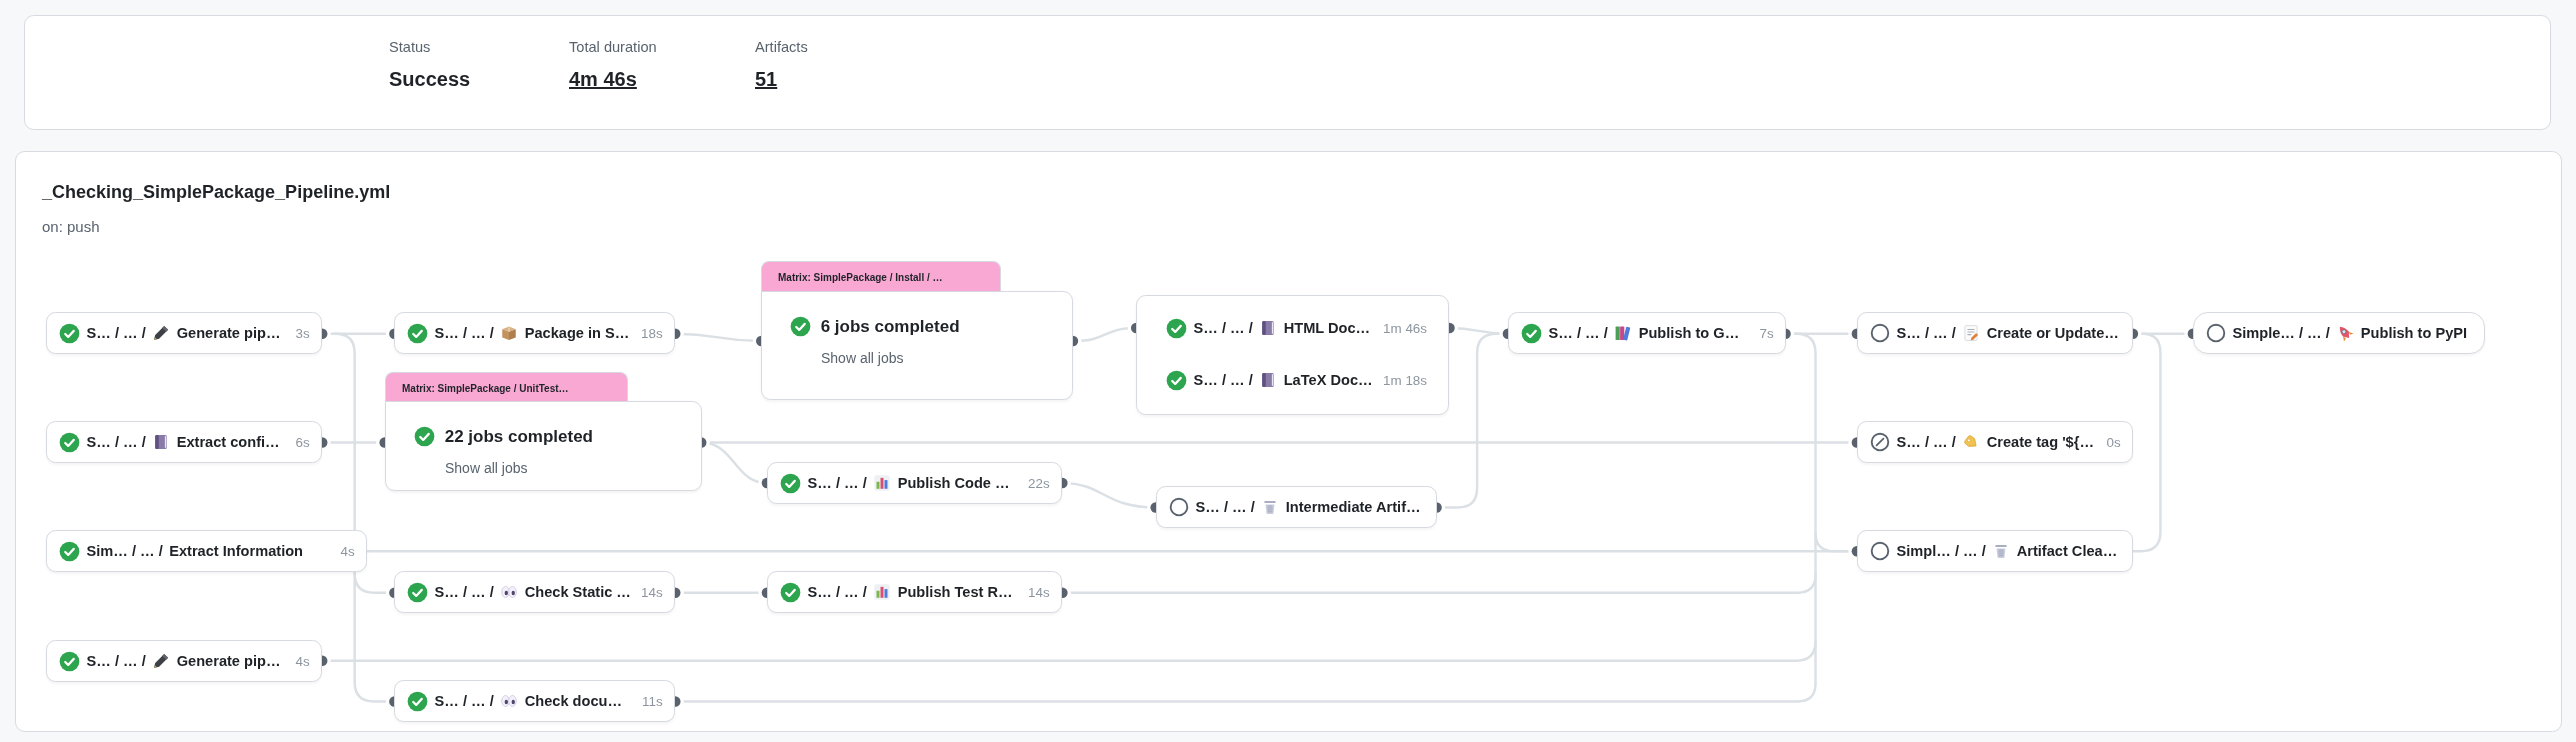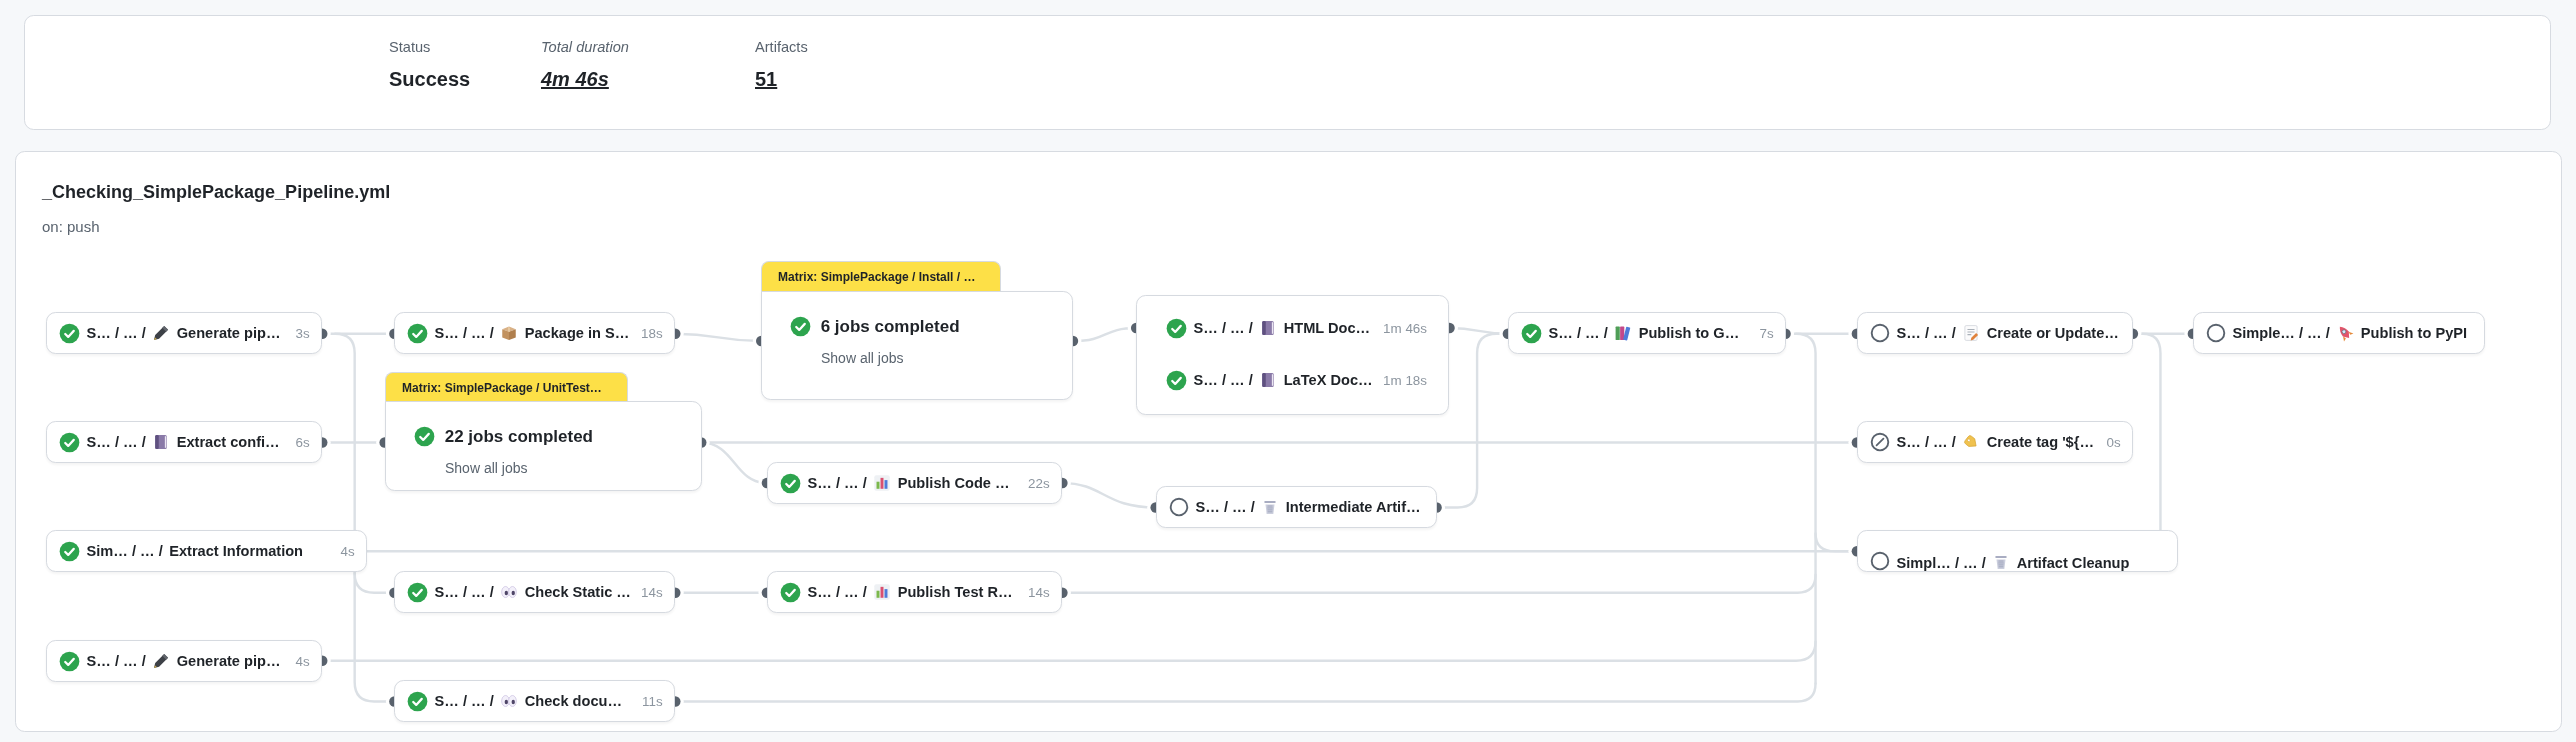--- a/index.html
+++ b/index.html
@@ -27,43 +27,43 @@
   #edges{position:absolute;left:0;top:0;z-index:1;pointer-events:none;}
   #graph{position:absolute;left:0;top:0;width:2576px;height:743px;z-index:2;}
   .node{position:absolute;height:42px;background:#fff;border:1.2px solid #d6dae0;border-radius:9.7px;
         box-shadow:0 1.6px 2.4px rgba(31,35,40,.05);display:flex;align-items:center;gap:6.5px;
         padding:0 11.4px 0 12px;box-sizing:border-box;white-space:nowrap;cursor:pointer;}
   .status{flex:0 0 auto;display:flex;}
   .job-icon{flex:0 0 auto;display:flex;}
   .prefix{flex:0 0 auto;font-size:14.6px;font-weight:700;}
   .job-label{flex:0 1 auto;min-width:0;overflow:hidden;text-overflow:ellipsis;font-size:14.6px;font-weight:700;}
   .dur{flex:0 0 auto;margin-left:auto;padding-left:3.2px;font-size:13.4px;color:#8c959f;}
-  .matrix-tab{position:absolute;background:#fde047;border:1.2px solid #d6dae0;border-bottom:none;
+  .matrix-tab{position:absolute;background:#f9a8d4;border:1.2px solid #d6dae0;border-bottom:none;
               border-radius:8px 8px 0 0;box-sizing:border-box;display:flex;align-items:center;
-              padding:0 16px;font-size:12px;font-weight:700;cursor:pointer;}
+              padding:0 16px;font-size:10px;font-weight:700;cursor:pointer;}
   .matrix-body{position:absolute;background:#fff;border:1.2px solid #d6dae0;border-radius:0 9.7px 9.7px 9.7px;
                box-sizing:border-box;box-shadow:0 1.6px 2.4px rgba(31,35,40,.05);padding:24px 28px 0;}
   .matrix-summary{display:flex;align-items:center;gap:9.7px;font-size:17px;font-weight:700;}
   .show-all{margin-top:13px;margin-left:31px;font-size:14px;color:#59636e;cursor:pointer;}
   .docs-card{position:absolute;background:#fff;border:1.2px solid #d6dae0;border-radius:9.7px;
              box-sizing:border-box;box-shadow:0 1.6px 2.4px rgba(31,35,40,.05);}
   .docs-row{position:absolute;left:0;width:100%;height:42px;display:flex;align-items:center;gap:6.5px;
             padding:0 21px 0 29px;box-sizing:border-box;white-space:nowrap;cursor:pointer;}
 </style>
 </head>
 <body>
 
 <div class="page">
 
   <section class="card" id="summary-card">
     <div class="sum-col" style="left:364px;">
       <div class="sum-label">Status</div>
       <div class="sum-value">Success</div>
     </div>
-    <div class="sum-col" style="left:516px;font-style:italic;">
+    <div class="sum-col" style="left:544px;">
       <div class="sum-label">Total duration</div>
       <div class="sum-value underline">4m 46s</div>
     </div>
     <div class="sum-col" style="left:730px;">
       <div class="sum-label">Artifacts</div>
       <div class="sum-value underline">51</div>
     </div>
   </section>
 
   <section class="card" id="graph-card"></section>
@@ -380,37 +380,37 @@
           <svg width="18" height="18" viewBox="0 0 28 28">
             <g transform="rotate(38 14 14)">
               <path d="M5.5 10 q0 -3.5 3.5 -3.5 h6.5 l8.5 7.5 -8.5 7.5 h-6.5 q-3.5 0 -3.5 -3.5 z" fill="#f0c24f" stroke="#d7a636" stroke-width="1.1"></path>
               <circle cx="9.8" cy="14" r="2" fill="#fff" stroke="#d7a636" stroke-width="0.8"></circle>
             </g>
           </svg>
         </span>
         <span class="job-label">Create tag '${{ in…</span>
         <span class="dur">0s</span>
       </div>
-      <div class="node" style="left: 1857px; top: 530px; width: 321px; align-items: flex-end;">
+      <div class="node" style="left: 1857px; top: 530px; width: 276px;">
         <span class="status">
           <svg width="20" height="20" viewBox="0 0 32 32">
             <circle cx="16" cy="16" r="13.3" fill="none" stroke="#59626d" stroke-width="3"></circle>
           </svg>
         </span>
         <span class="prefix">Simpl… / … /</span>
         <span class="job-icon">
           <svg width="18" height="18" viewBox="0 0 28 28">
             <rect x="5" y="4.5" width="18" height="3.4" rx="1.7" fill="#a9adc2"></rect>
             <path d="M7 10 L21 10 L19.2 25 L8.8 25 Z" fill="#cbcedd"></path>
             <path d="M10 12.5 h8 M9.7 15.5 h8.6 M10 18.5 h8 M10.3 21.5 h7.4" stroke="#9ba0b8" stroke-width="1.4"></path>
           </svg>
         </span>
         <span class="job-label">Artifact Cleanup</span>
       </div>
-      <div class="node" style="left: 2193px; top: 312px; width: 292px;">
+      <div class="node" style="left: 2193px; top: 312px; width: 292px; border-radius: 15px;">
         <span class="status">
           <svg width="20" height="20" viewBox="0 0 32 32">
             <circle cx="16" cy="16" r="13.3" fill="none" stroke="#59626d" stroke-width="3"></circle>
           </svg>
         </span>
         <span class="prefix">Simple… / … /</span>
         <span class="job-icon">
           <svg width="18" height="18" viewBox="0 0 28 28">
             <g transform="rotate(-40 14 14)">
               <path d="M14 1.5 q6 6.5 6 14.5 l-6 8 -6 -8 q0 -8 6 -14.5" fill="#e2556b"></path>

